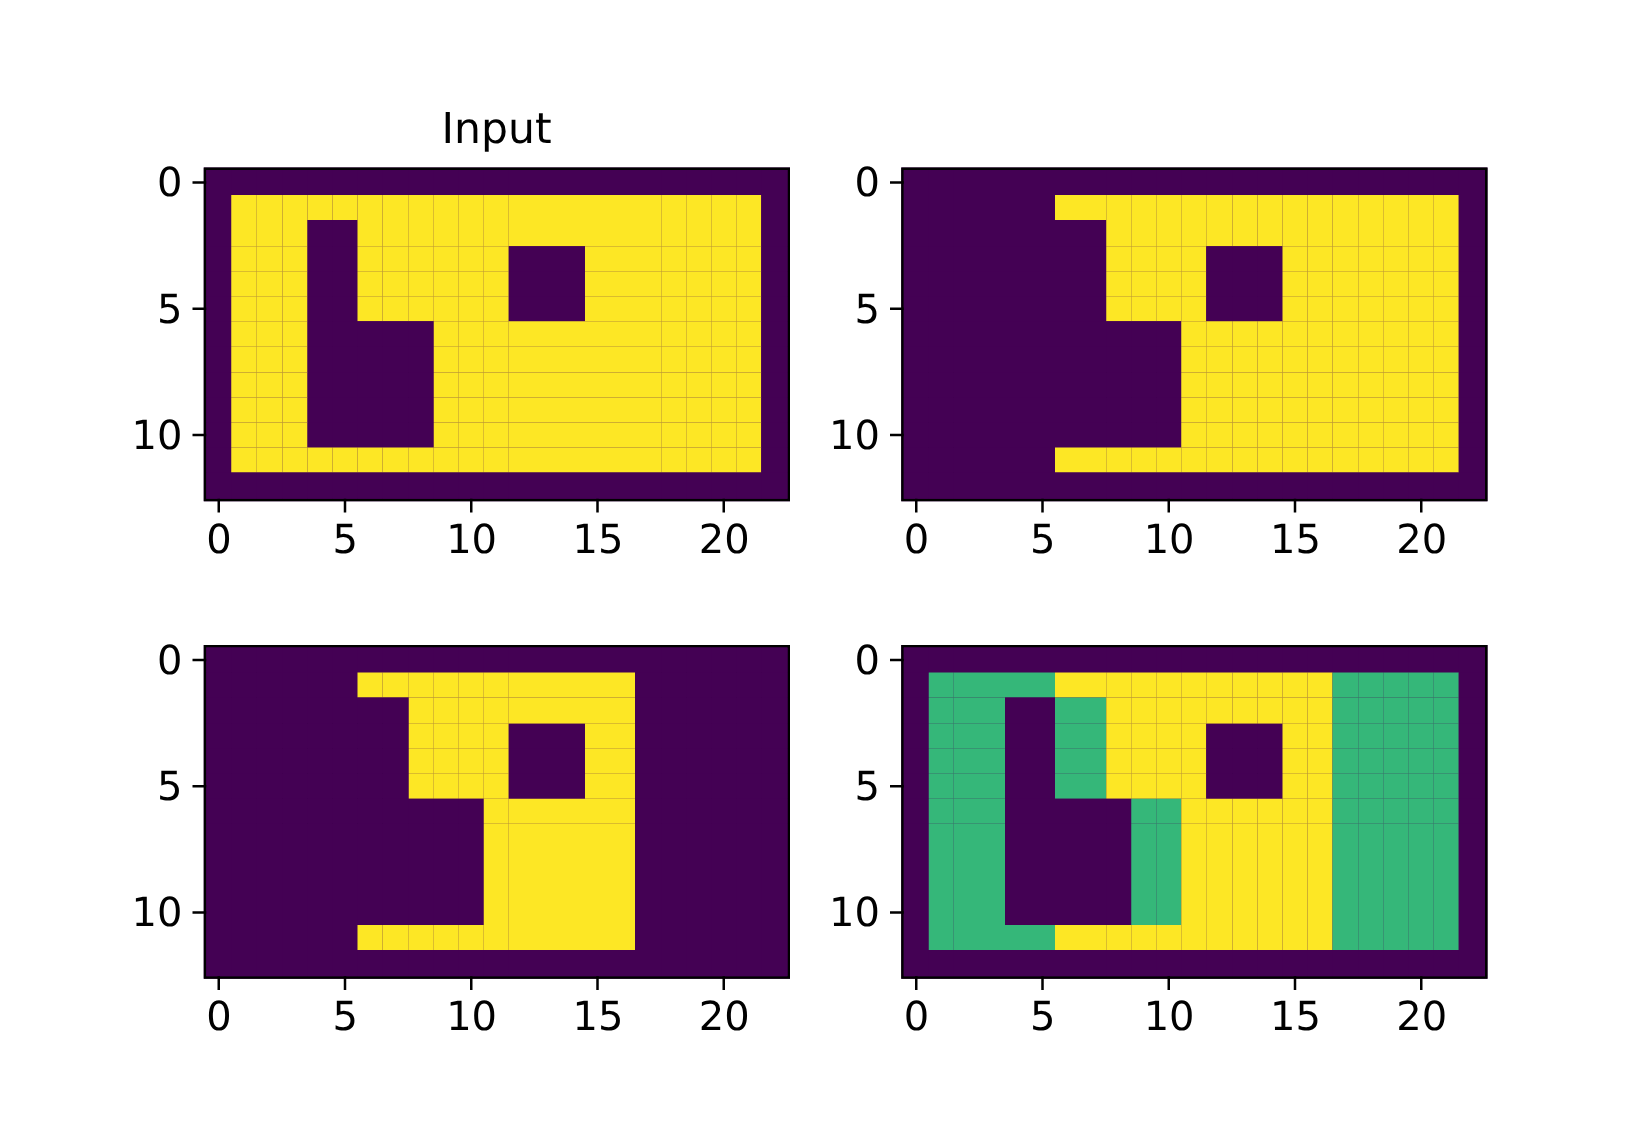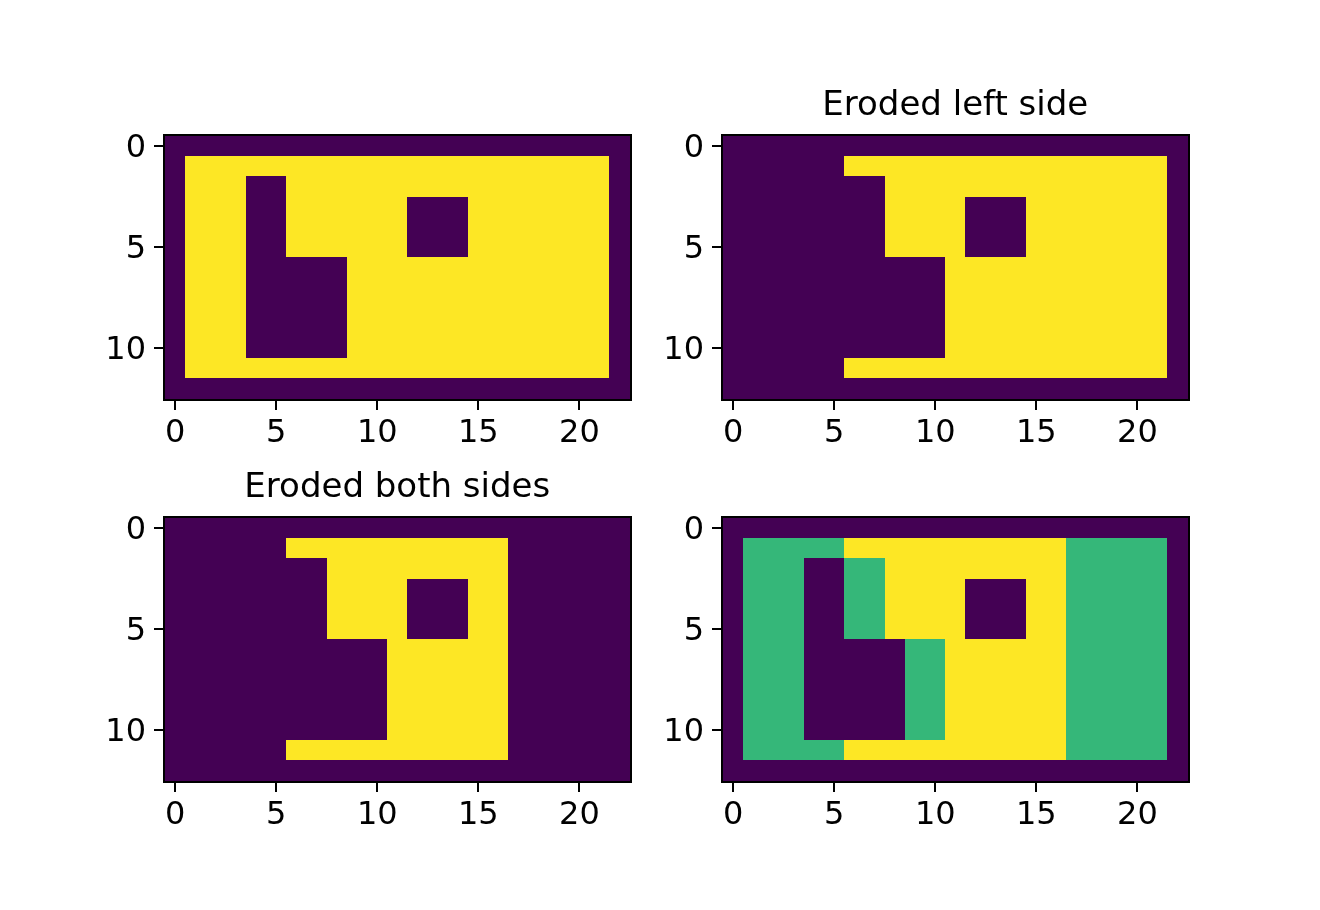--- a/index.html
+++ b/index.html
@@ -70,20 +70,21 @@
     text-align: right;
     color: #000000;
   }
 </style>
 </head>
 <body>
 
 <div class="figure">
 
   <div class="axes" style="left:163px; top:134px; width:464.6px; height:262.6px;">
+    <div class="plot-title">Input</div>
     <div class="grid" style="grid-template-columns: repeat(23, 1fr); grid-template-rows: repeat(13, 1fr);">
         <div class="cell" style="background: rgb(68, 1, 84);"></div>
         <div class="cell" style="background: rgb(68, 1, 84);"></div>
         <div class="cell" style="background: rgb(68, 1, 84);"></div>
         <div class="cell" style="background: rgb(68, 1, 84);"></div>
         <div class="cell" style="background: rgb(68, 1, 84);"></div>
         <div class="cell" style="background: rgb(68, 1, 84);"></div>
         <div class="cell" style="background: rgb(68, 1, 84);"></div>
         <div class="cell" style="background: rgb(68, 1, 84);"></div>
         <div class="cell" style="background: rgb(68, 1, 84);"></div>
@@ -390,21 +391,20 @@
       <div class="xticklabel" style="left: 414.457px;">20</div>
       <div class="ytick" style="top: 9.11538px;"></div>
       <div class="yticklabel" style="top: 10.1154px;">0</div>
       <div class="ytick" style="top: 110.269px;"></div>
       <div class="yticklabel" style="top: 111.269px;">5</div>
       <div class="ytick" style="top: 211.423px;"></div>
       <div class="yticklabel" style="top: 212.423px;">10</div>
     </div>
 
   <div class="axes" style="left:721px; top:134px; width:464.6px; height:262.6px;">
-    <div class="plot-title">Eroded left side</div>
     <div class="grid" style="grid-template-columns: repeat(23, 1fr); grid-template-rows: repeat(13, 1fr);">
         <div class="cell" style="background: rgb(68, 1, 84);"></div>
         <div class="cell" style="background: rgb(68, 1, 84);"></div>
         <div class="cell" style="background: rgb(68, 1, 84);"></div>
         <div class="cell" style="background: rgb(68, 1, 84);"></div>
         <div class="cell" style="background: rgb(68, 1, 84);"></div>
         <div class="cell" style="background: rgb(68, 1, 84);"></div>
         <div class="cell" style="background: rgb(68, 1, 84);"></div>
         <div class="cell" style="background: rgb(68, 1, 84);"></div>
         <div class="cell" style="background: rgb(68, 1, 84);"></div>
@@ -711,21 +711,20 @@
       <div class="xticklabel" style="left: 414.457px;">20</div>
       <div class="ytick" style="top: 9.11538px;"></div>
       <div class="yticklabel" style="top: 10.1154px;">0</div>
       <div class="ytick" style="top: 110.269px;"></div>
       <div class="yticklabel" style="top: 111.269px;">5</div>
       <div class="ytick" style="top: 211.423px;"></div>
       <div class="yticklabel" style="top: 212.423px;">10</div>
     </div>
 
   <div class="axes" style="left:163px; top:516px; width:464.6px; height:262.6px;">
-    <div class="plot-title">Eroded both sides</div>
     <div class="grid" style="grid-template-columns: repeat(23, 1fr); grid-template-rows: repeat(13, 1fr);">
         <div class="cell" style="background: rgb(68, 1, 84);"></div>
         <div class="cell" style="background: rgb(68, 1, 84);"></div>
         <div class="cell" style="background: rgb(68, 1, 84);"></div>
         <div class="cell" style="background: rgb(68, 1, 84);"></div>
         <div class="cell" style="background: rgb(68, 1, 84);"></div>
         <div class="cell" style="background: rgb(68, 1, 84);"></div>
         <div class="cell" style="background: rgb(68, 1, 84);"></div>
         <div class="cell" style="background: rgb(68, 1, 84);"></div>
         <div class="cell" style="background: rgb(68, 1, 84);"></div>

